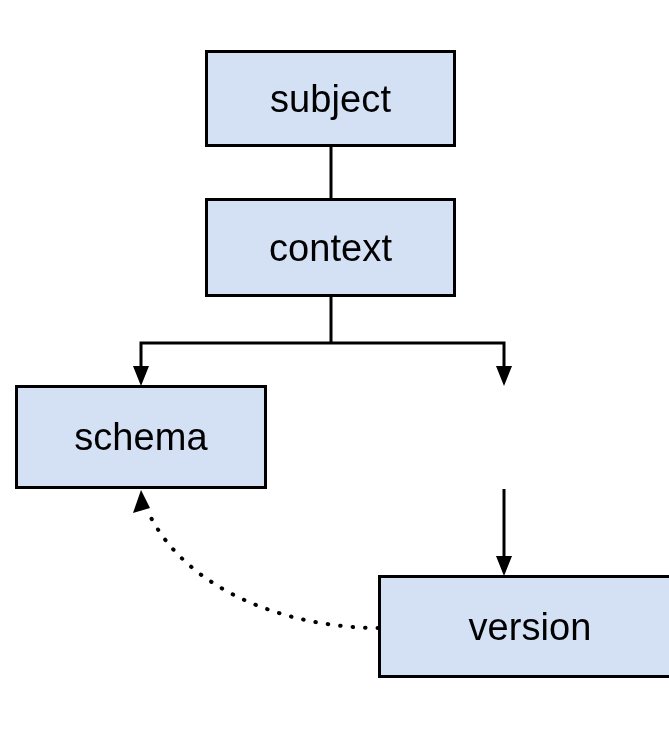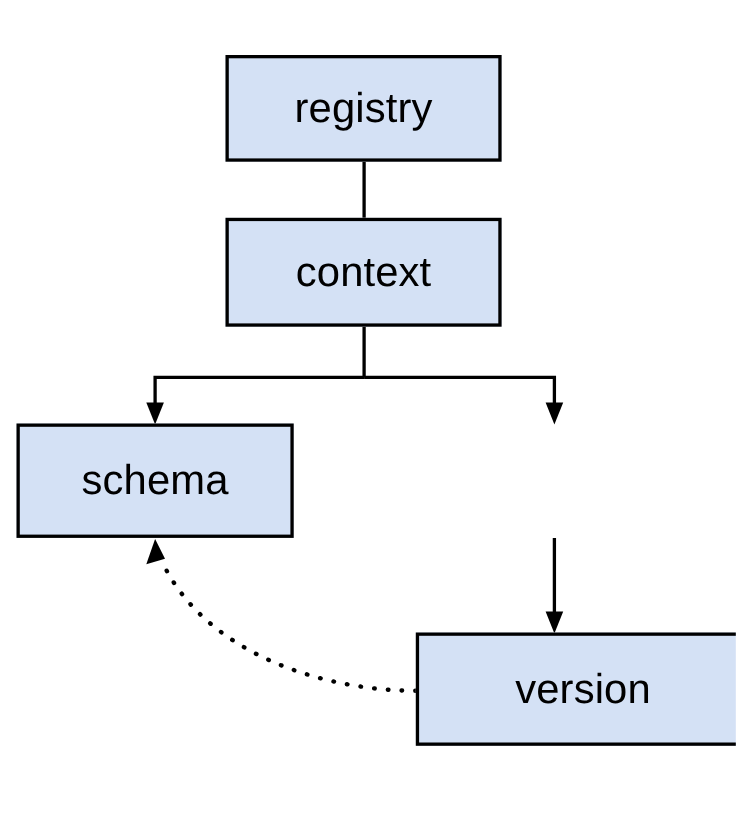--- a/index.html
+++ b/index.html
@@ -80,21 +80,21 @@
       <polygon points="504,576 496,556 512,556" fill="#000000"></polygon>
     </g>
 
     <g>
       <path d="M 378 628 C 300 628, 190 598, 148 512" fill="none" stroke="#000000" stroke-width="4" stroke-linecap="round" stroke-dasharray="0.5 12"></path>
       <polygon points="141,490 133,513 150,508" fill="#000000"></polygon>
     </g>
   </svg>
 
   <div class="node" id="node-registry">
-    <span class="node-label">registry</span>
+    <span class="node-label">subject</span>
   </div>
 
   <div class="node" id="node-schema">
     <span class="node-label">schema</span>
   </div>
 
   <div class="node" id="node-context">
     <span class="node-label">context</span>
   </div>
 

